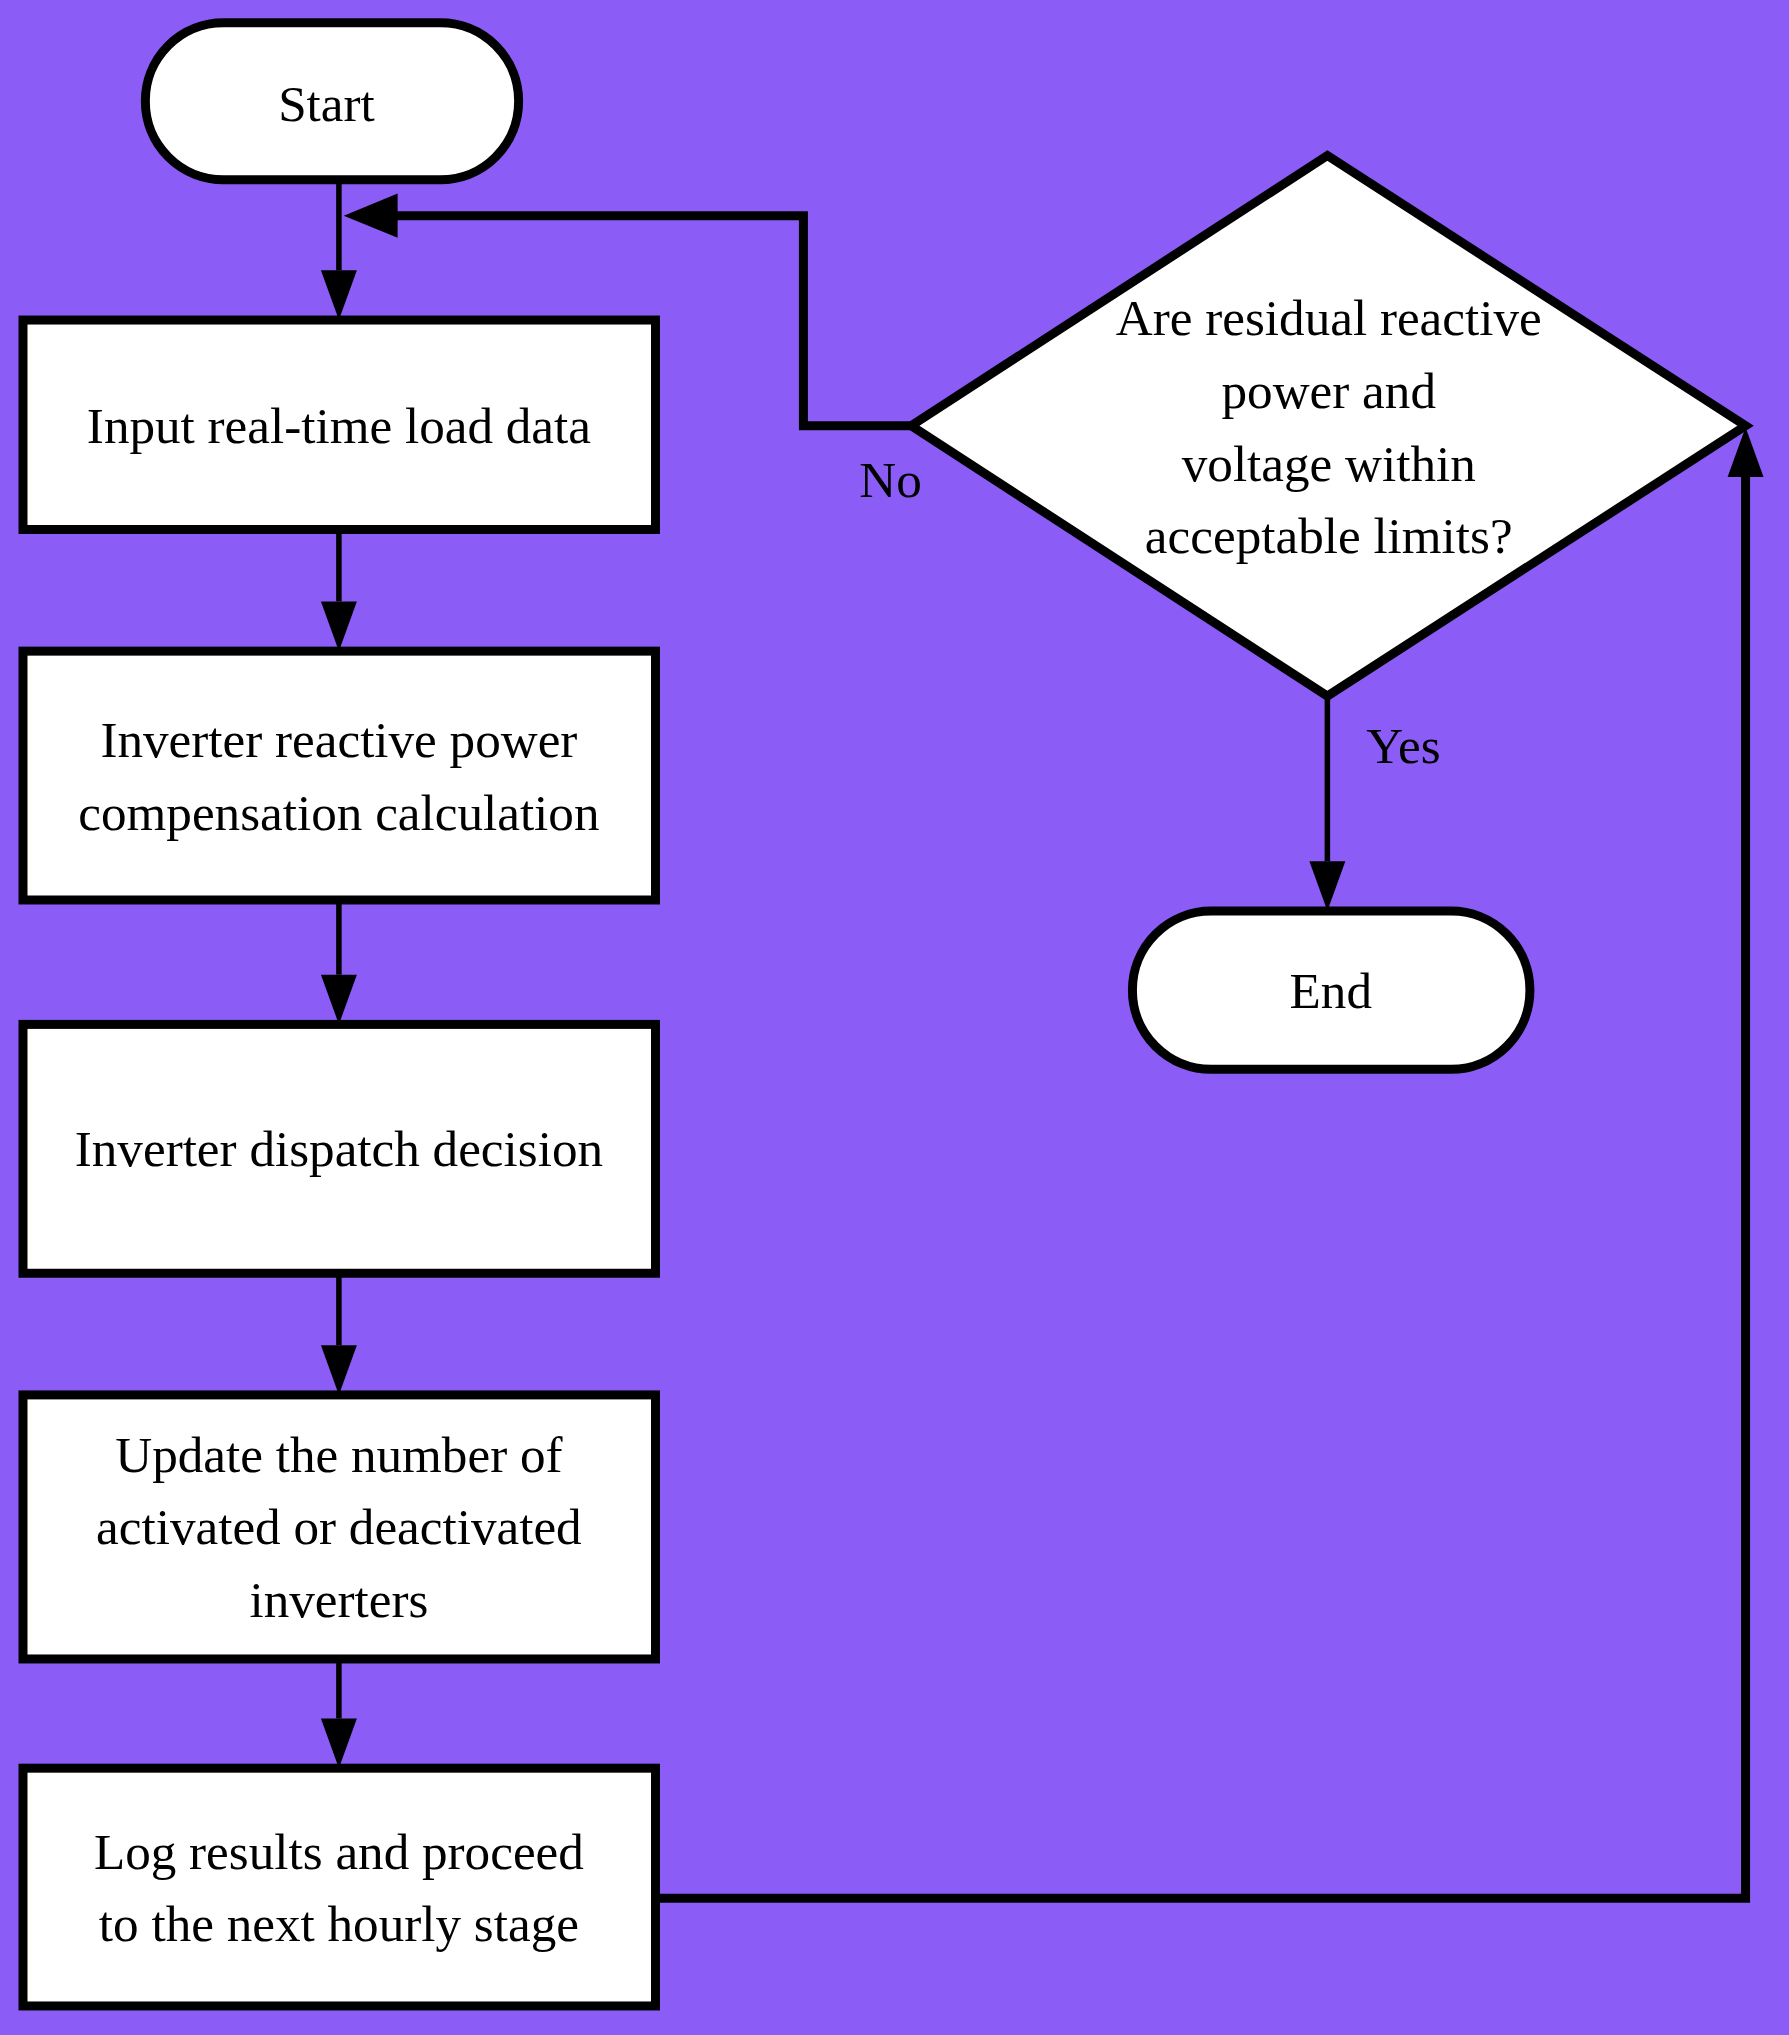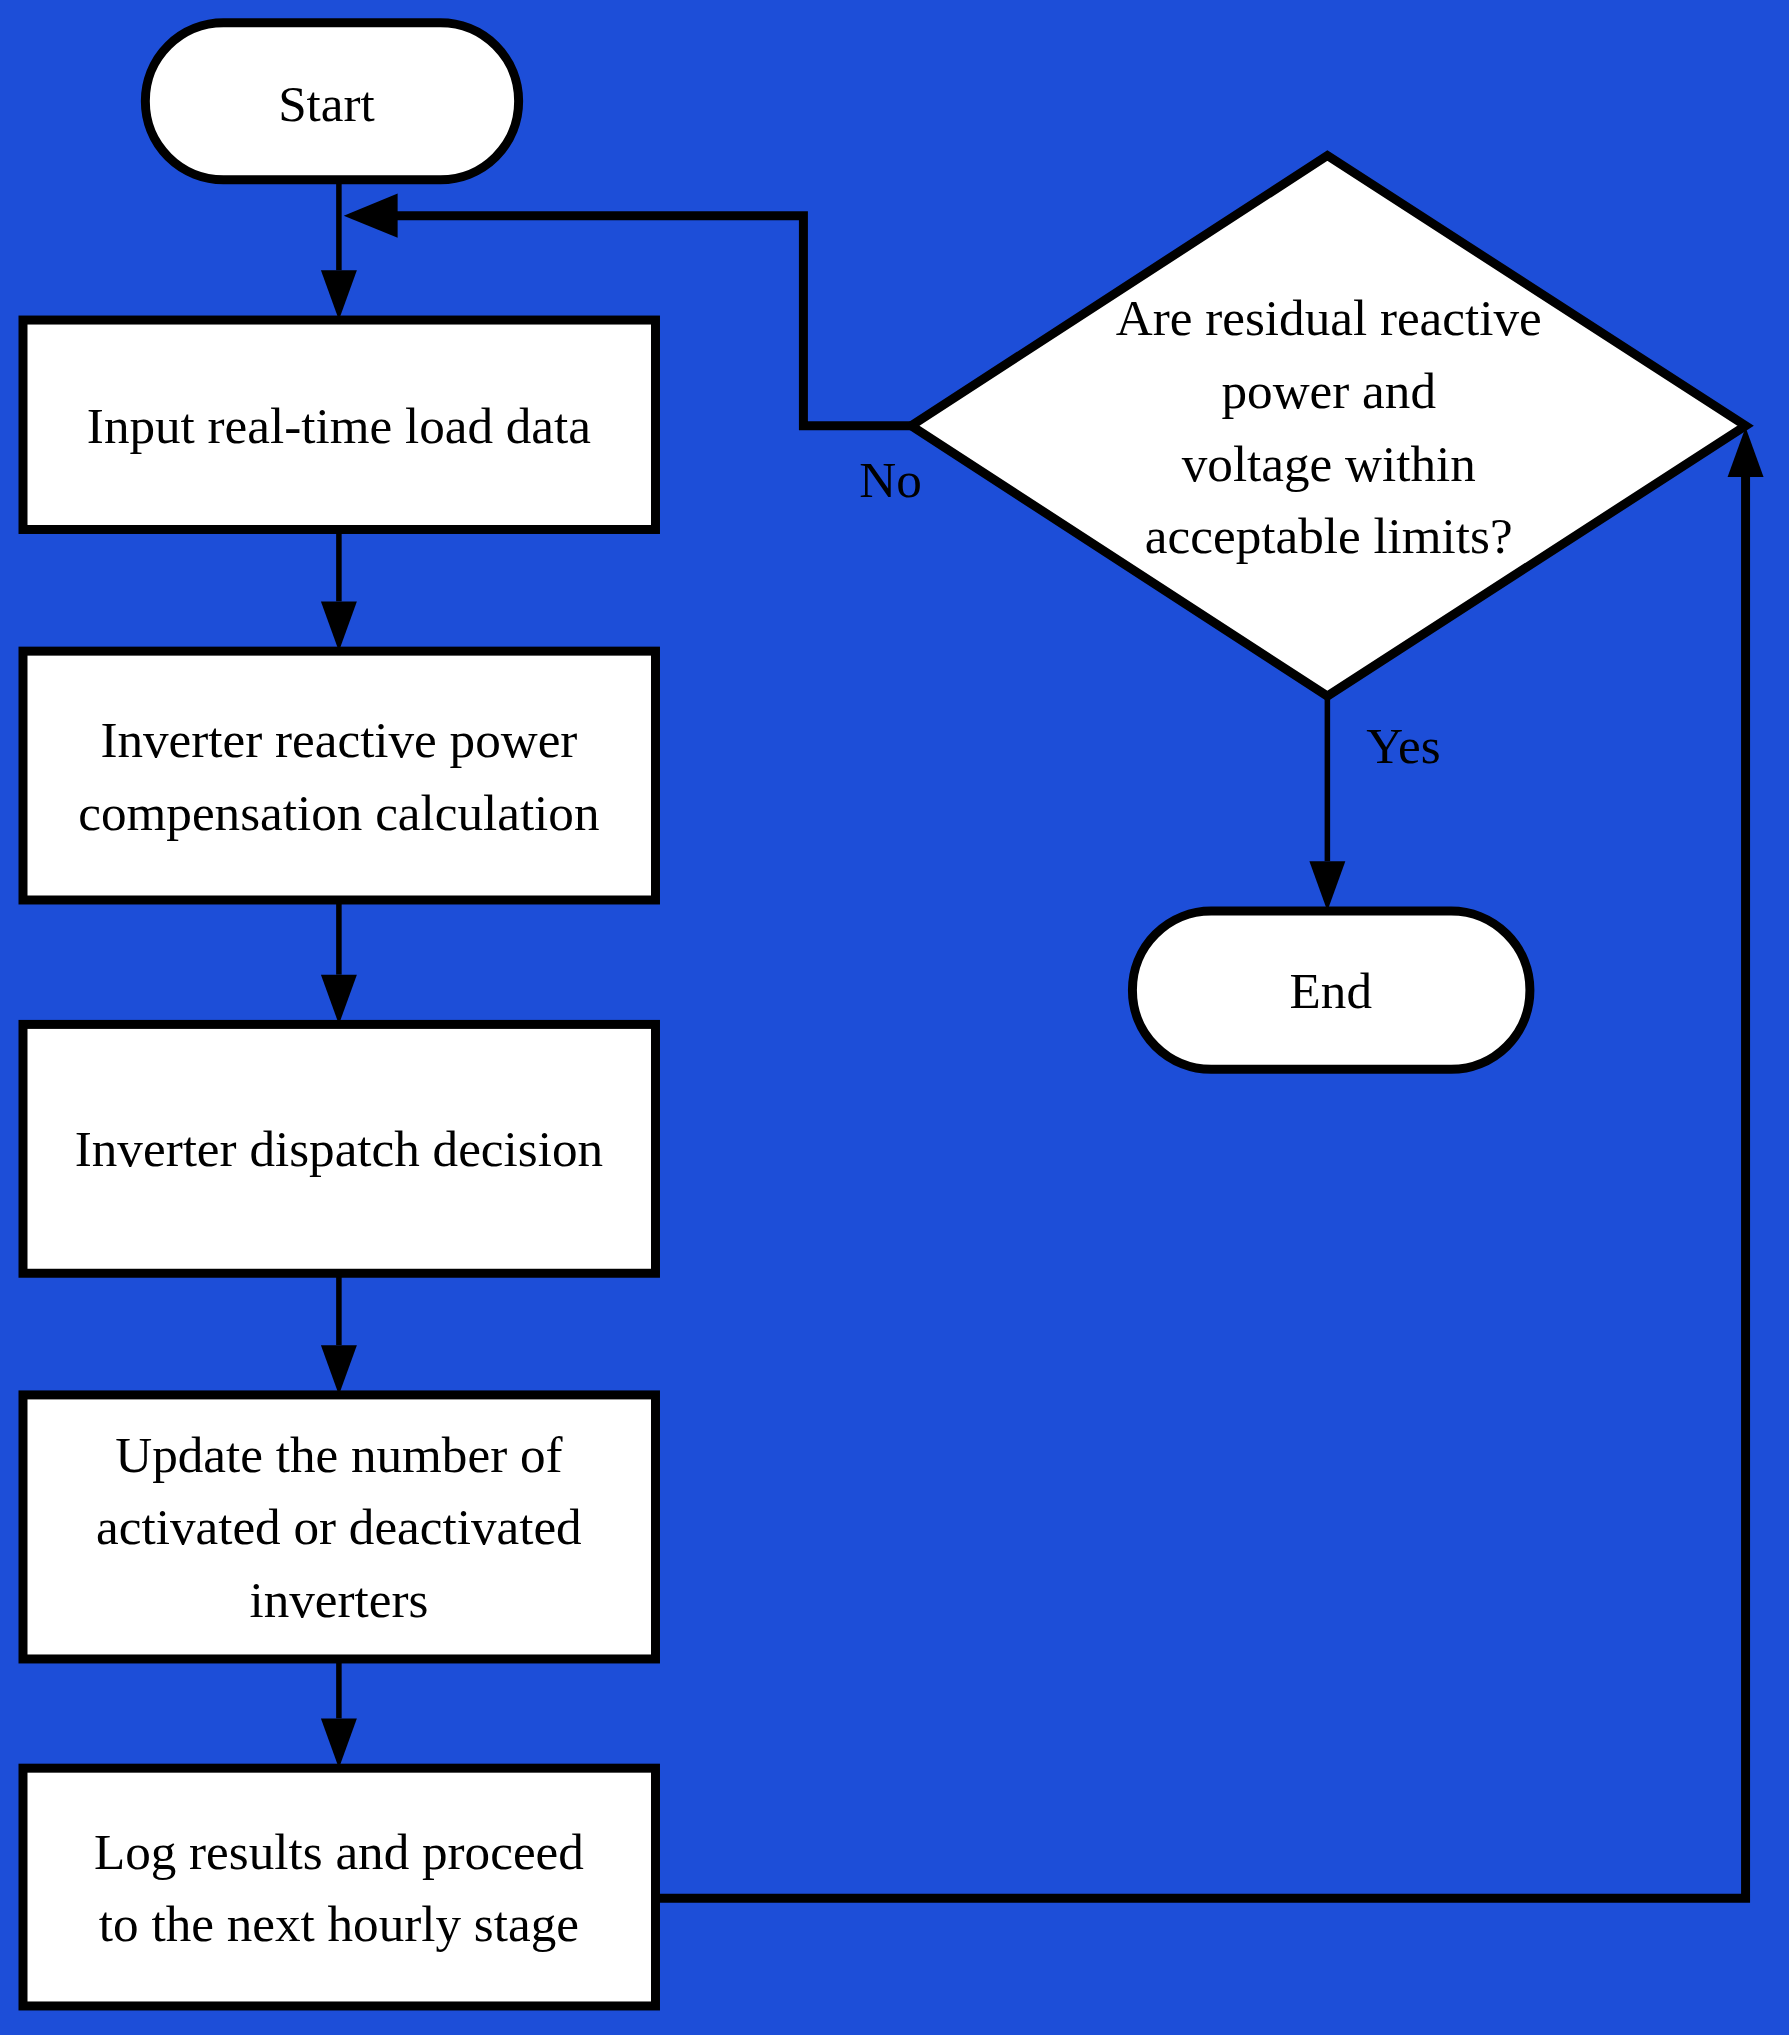--- a/index.html
+++ b/index.html
@@ -3,21 +3,21 @@
 <meta charset="utf-8">
 <style>
   html, body {
     margin: 0;
     padding: 0;
     background: #ffffff;
   }
   .canvas-wrap {
     width: 1790px;
     height: 2035px;
-    background: #1d4ed8;
+    background: #8b5cf6;
   }
   svg { display: block; }
   .node-shape {
     fill: #ffffff;
     stroke: #000000;
     stroke-width: 13;
   }
   .edge-thin {
     fill: none;
     stroke: #000000;

